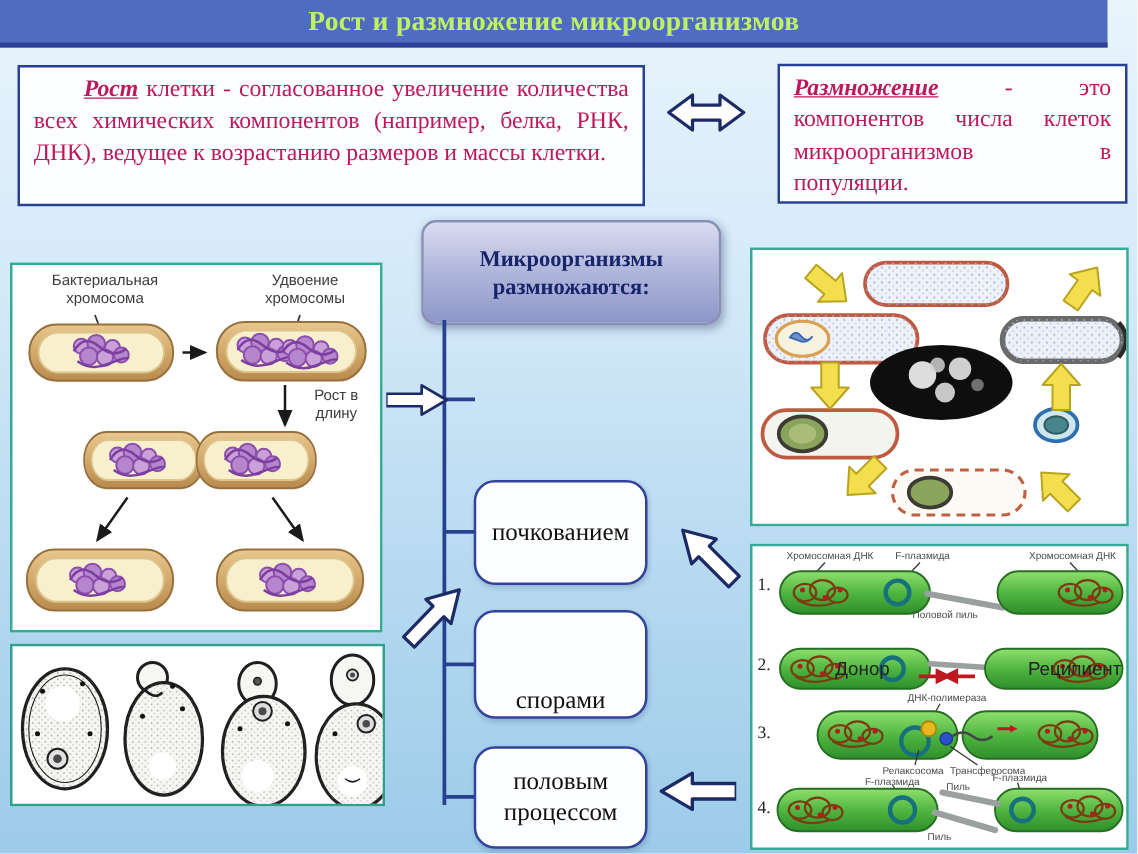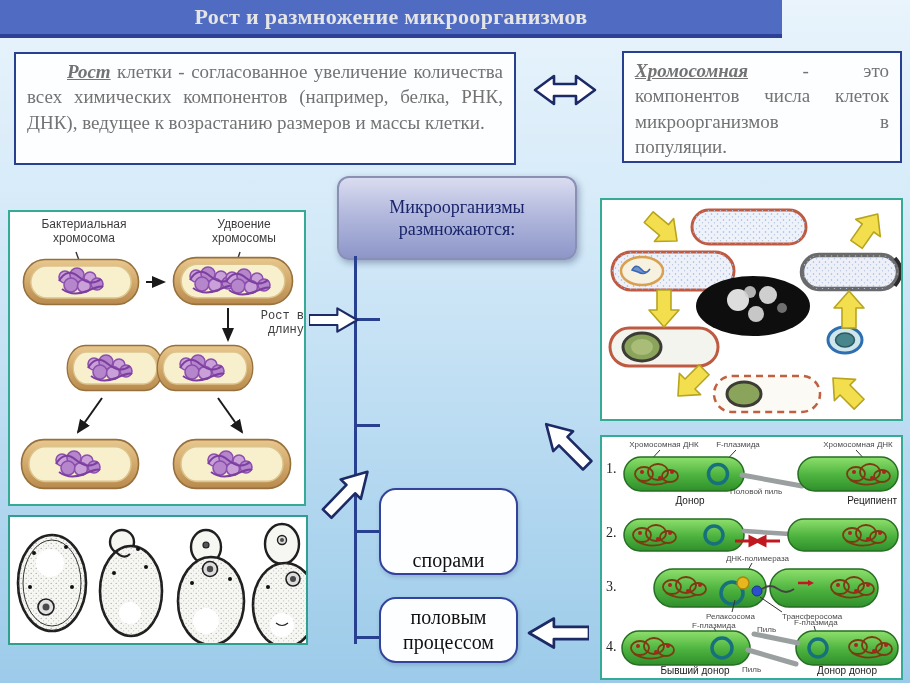--- a/index.html
+++ b/index.html
@@ -3,42 +3,42 @@
 <meta charset="utf-8">
 <style>
   html,body{margin:0;padding:0;}
   #slide{
     position:relative;width:910px;height:683px;overflow:hidden;
     background:linear-gradient(180deg,#e9f4fc 0%,#d3e9f8 35%,#b4d8f0 70%,#9ccbe9 100%);
     font-family:"Liberation Serif","DejaVu Serif",serif;
   }
   
   .title-bar{
-    position:absolute;left:0;top:0;width:782px;height:34px;
+    position:absolute;left:0;top:0;width:886px;height:34px;
     background:#4f6cc2;border-bottom:4px solid #2e3f98;
     display:flex;align-items:center;justify-content:center;
-    color:#e5e5e5;font-size:22px;font-weight:bold;letter-spacing:.3px;
+    color:#bef264;font-size:22px;font-weight:bold;letter-spacing:.3px;
   }
   
   .def-box{
     position:absolute;background:#fdfeff;border:2px solid #27408f;
     padding:5px 11px;box-sizing:border-box;
-    font-size:19px;line-height:1.34;color:#737373;text-align:justify;
+    font-size:19px;line-height:1.34;color:#be185d;text-align:justify;
   }
   .def-box .term{font-weight:bold;font-style:italic;text-decoration:underline;}
   #growth-box{left:14px;top:52px;width:502px;height:113px;text-indent:40px;}
   #repro-box{left:622px;top:51px;width:280px;height:112px;}
   
   .root-box{
     position:absolute;left:337px;top:176px;width:236px;height:80px;
     border-radius:12px;border:2px solid #8a90b4;
     background:linear-gradient(180deg,#dadcf0 0%,#b3b9dd 45%,#8d96c9 100%);
     box-shadow:2px 3px 7px rgba(20,30,80,.35);
     display:flex;align-items:center;justify-content:center;text-align:center;
-    font-size:18px;font-weight:normal;color:#19246a;line-height:1.25;
+    font-size:18px;font-weight:bold;color:#19246a;line-height:1.25;
   }
   .v-line{position:absolute;left:354px;top:256px;width:3px;height:388px;background:#27408f;}
   .stub{position:absolute;left:356px;width:24px;height:3px;background:#27408f;}
   .method-box{
     position:absolute;left:379px;width:139px;background:#fdfeff;
     border:2px solid #33439b;border-radius:17px;box-sizing:border-box;
     display:flex;align-items:center;justify-content:center;text-align:center;
     font-size:20px;color:#101010;line-height:1.25;
     box-shadow:1px 2px 4px rgba(20,30,80,.18);
   }
@@ -48,21 +48,21 @@
   #yeast-panel{left:8px;top:515px;width:300px;height:130px;border-color:#2f9f8e;}
   #spore-panel{left:600px;top:198px;width:303px;height:223px;}
   #conj-panel{left:600px;top:435px;width:303px;height:245px;}
   .panel svg{position:absolute;left:0;top:0;}
   .diag-label{
     position:absolute;font-family:"Liberation Sans","DejaVu Sans",sans-serif;
     color:#3c3c3c;text-align:center;line-height:1.15;
   }
   .lab12{font-size:12px;}
   .lab8{font-size:8px;color:#4a4a4a;white-space:nowrap;}
-  .lab10{font-size:10px;color:#222;white-space:nowrap;}
+  .lab10{font-size:15px;color:#222;white-space:nowrap;margin-top:32px;}
   .step-num{
     position:absolute;font-family:"Liberation Serif",serif;
     font-size:14px;color:#222;
   }
   
   .blk-arrow{position:absolute;}
   .rot-wrap{position:absolute;}
 </style>
 </head>
 <body>
@@ -75,36 +75,39 @@
 
   <div class="def-box" id="growth-box">
     <span class="term">Рост</span><span> клетки - согласованное увеличение количества всех химических компонентов (например, белка, РНК, ДНК), ведущее к возрастанию размеров и массы клетки.</span>
   </div>
 
   <svg class="blk-arrow" style="left:533px;top:71px;" width="64" height="38" viewBox="0 0 64 38">
     <polygon points="2,19 21,5 21,13 43,13 43,5 62,19 43,33 43,25 21,25 21,33" fill="#ffffff" stroke="#1c2a66" stroke-width="2.6" stroke-linejoin="round"></polygon>
   </svg>
 
   <div class="def-box" id="repro-box">
-    <span class="term">Хромосомная</span><span> - это компонентов числа клеток микроорганизмов в популяции.</span>
+    <span class="term">Размножение</span><span> - это компонентов числа клеток микроорганизмов в популяции.</span>
   </div>
 
   <div class="root-box">
     <span>Микроорганизмы размножаются:</span>
   </div>
   <div class="v-line"></div>
   <div class="stub" style="top:318px;"></div>
   <div class="stub" style="top:424px;"></div>
   <div class="stub" style="top:530px;"></div>
   <div class="stub" style="top:636px;"></div>
 
+  <div class="method-box" style="top:384px;height:84px;">
+    <span>почкованием</span>
+  </div>
   <div class="method-box" style="top:488px;height:87px;align-items:flex-end;">
     <span>спорами</span>
   </div>
-  <div class="method-box" style="top:597px;height:66px;">
+  <div class="method-box" style="top:597px;height:82px;">
     <span>половым процессом</span>
   </div>
 
   <div class="panel" id="fission-panel">
     <svg width="294" height="292" viewBox="0 0 294 292">
       <defs>
         <linearGradient id="gTan" x1="0" y1="0" x2="0" y2="1">
           <stop offset="0" stop-color="#e8c78e"></stop>
             <stop offset=".5" stop-color="#d2a96b"></stop>
             <stop offset="1" stop-color="#b98a4e"></stop>
@@ -163,21 +166,21 @@
       <g transform="translate(44,240)">
           <use href="#chrom"></use>
         </g>
       <use href="#capTan" x="162" y="226" width="120" height="52"></use>
       <g transform="translate(196,240)">
           <use href="#chrom"></use>
         </g>
     </svg>
     <span class="diag-label lab12" style="left:178px;top:6px;width:112px;">Удвоение хромосомы</span>
     <span class="diag-label lab12" style="left:10px;top:6px;width:128px;">Бактериальная хромосома</span>
-    <span class="diag-label lab12" style="left:224px;top:98px;width:70px;text-align:right;font-family:Liberation Mono, monospace;">Рост в длину</span>
+    <span class="diag-label lab12" style="left:224px;top:98px;width:70px;text-align:center;">Рост в длину</span>
   </div>
 
   <div class="panel" id="yeast-panel">
     <svg width="296" height="126" viewBox="0 0 296 126">
       <defs>
         <pattern id="stip" width="5" height="5" patternUnits="userSpaceOnUse">
           <circle cx="1.2" cy="1.4" r="0.7" fill="#6a6a6a"></circle>
             <circle cx="3.6" cy="3.8" r="0.6" fill="#8a8a8a"></circle>
         </pattern>
       </defs>
@@ -375,21 +378,21 @@
     <span class="step-num" style="left:4px;top:202px;">4.</span>
 
     <span class="diag-label lab8" style="left:22px;top:3px;width:80px;">Хромосомная ДНК</span>
     <span class="diag-label lab8" style="left:108px;top:3px;width:56px;">F-плазмида</span>
     <span class="diag-label lab8" style="left:216px;top:3px;width:80px;">Хромосомная ДНК</span>
     <span class="diag-label lab8" style="left:128px;top:50px;">Половой пиль</span>
     <span class="diag-label lab10" style="left:48px;top:58px;width:80px;">Донор</span>
     <span class="diag-label lab10" style="left:210px;top:58px;width:85px;text-align:right;">Реципиент</span>
     <span class="diag-label lab8" style="left:118px;top:117px;width:75px;">ДНК-полимераза</span>
     <span class="diag-label lab8" style="left:104px;top:175px;">Релаксосома</span>
-    <span class="diag-label lab8" style="left:158px;top:175px;margin-left:22px;">Трансферосома</span>
+    <span class="diag-label lab8" style="left:158px;top:175px;">Трансферосома</span>
     <span class="diag-label lab8" style="left:90px;top:184px;">F-плазмида</span>
     <span class="diag-label lab8" style="left:192px;top:181px;">F-плазмида</span>
     <span class="diag-label lab8" style="left:155px;top:188px;">Пиль</span>
     <span class="diag-label lab8" style="left:140px;top:228px;">Пиль</span>
     <span class="diag-label lab10" style="left:38px;top:228px;width:110px;">Бывший донор</span>
     <span class="diag-label lab10" style="left:194px;top:228px;width:102px;">Донор донор</span>
   </div>
 
   <svg class="blk-arrow" style="left:309px;top:304px;" width="50" height="32" viewBox="0 0 60 32">
     <polygon points="0,10 34,10 34,2 58,16 34,30 34,22 0,22" fill="#fff" stroke="#1c2a66" stroke-width="2.6" stroke-linejoin="round"></polygon>

